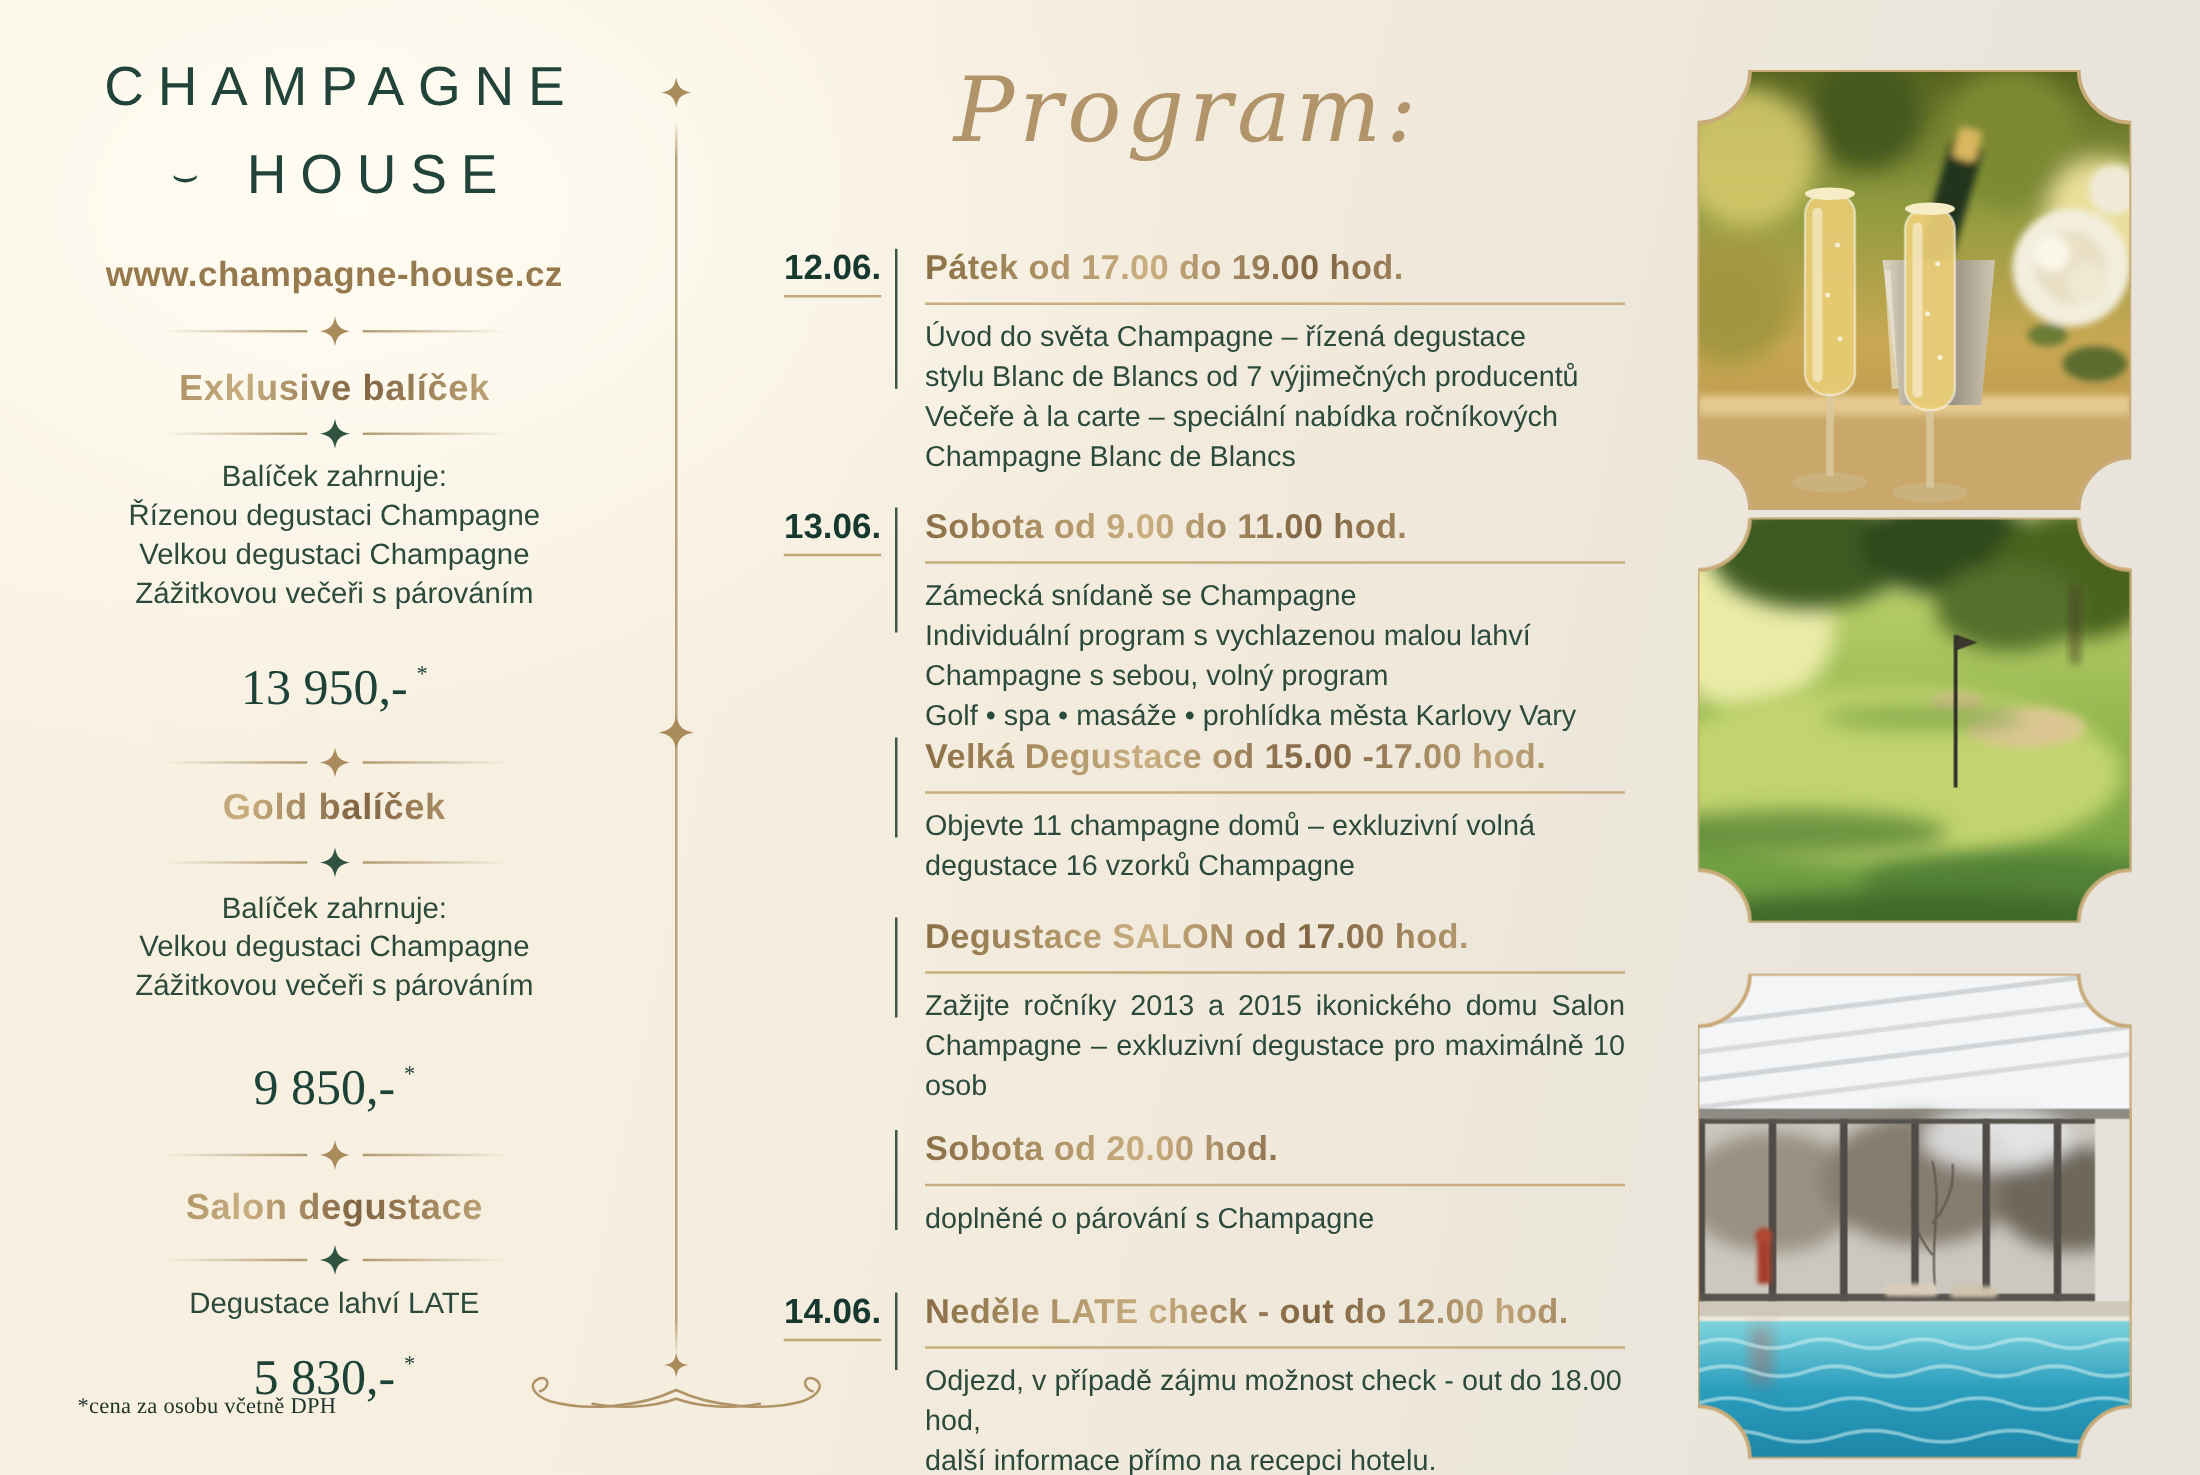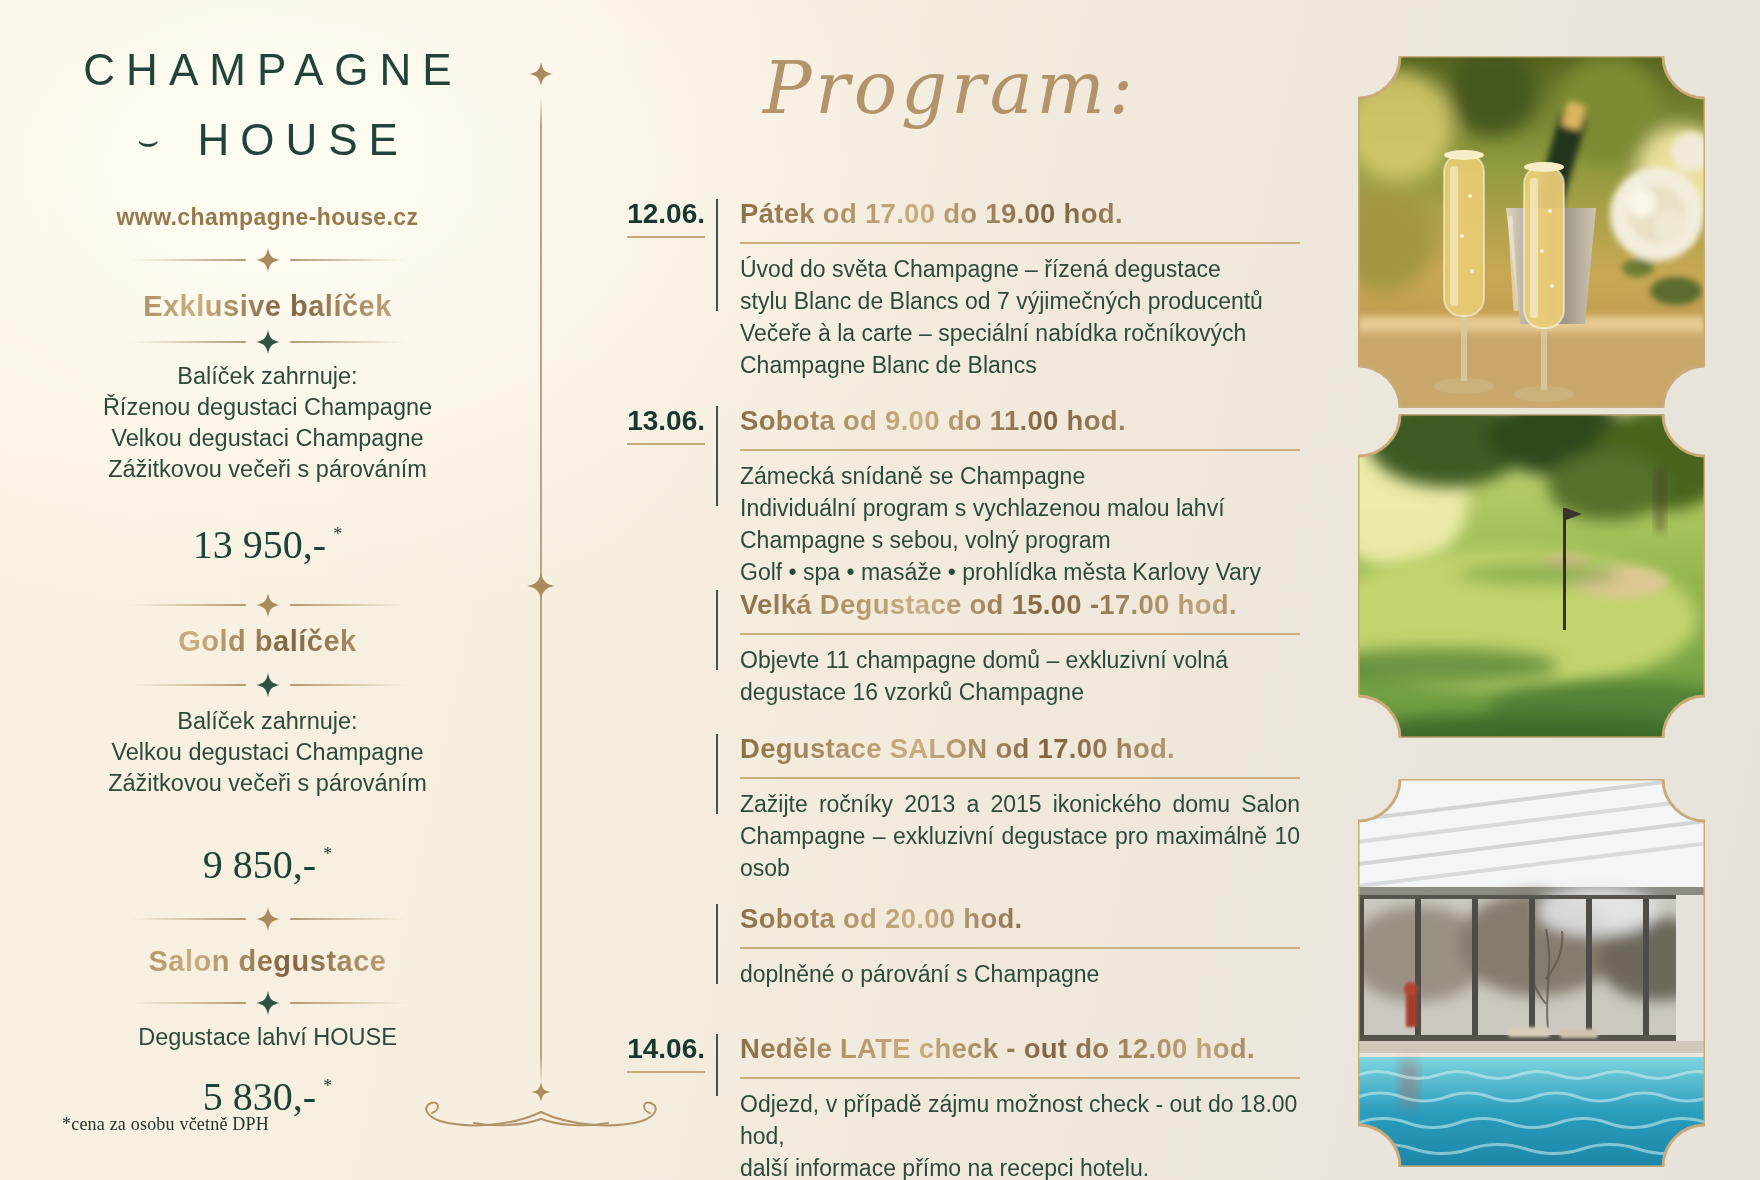--- a/index.html
+++ b/index.html
@@ -24,21 +24,21 @@
   .divider .ln.r{background:linear-gradient(to left,rgba(164,139,94,0),rgba(164,139,94,.85));}
   .star{width:24px;height:24px;flex:none;}
   .star.gold path{fill:#a98b5c;}
   .star.green path{fill:#2e5341;}
 
   
   .left-col{position:absolute;left:70px;top:46px;width:395px;text-align:center;}
   .logo{color:#21433a;font-weight:300;font-size:44px;line-height:48px;letter-spacing:11px;text-indent:11px;}
   .logo-line2{margin-top:22px;display:flex;align-items:center;justify-content:center;gap:16px;}
   .logo-tilde{font-size:34px;color:#21433a;line-height:48px;}
-  .website{margin-top:40px;font-size:23px;font-weight:bold;color:#97794e;letter-spacing:.4px;}
+  .website{margin-top:40px;font-size:28px;font-weight:bold;color:#97794e;letter-spacing:.4px;}
   .d1{margin-top:16px;} .d2{margin-top:2px;} .d3{margin-top:22px;} .d4{margin-top:10px;}
   .d5{margin-top:16px;} .d6{margin-top:8px;}
   .pkg-title{font-size:29px;line-height:42px;font-weight:bold;letter-spacing:.5px;}
   .t1{margin-top:12px;} .t2{margin-top:2px;} .t3{margin-top:8px;}
   .pkg-includes{margin-top:6px;font-size:23.5px;line-height:31px;color:#2c4a3c;}
   .pkg-includes.second{margin-top:8px;}
   .pkg-item{font-size:23.5px;line-height:31px;color:#2c4a3c;}
   .salon-item{margin-top:6px;}
   .price{font-size:40px;line-height:50px;color:#1d4237;font-family:Liberation Serif, serif;}
   .price sup{font-size:18px;color:#20413a;margin-left:7px;vertical-align:18px;}
@@ -159,21 +159,21 @@
   <div class="pkg-title gold-grad t3">Salon degustace</div>
 
   <div class="divider d6">
     <span class="ln l"></span>
     <svg class="star green" viewBox="0 0 24 24">
         <path d="M12 0 C13.5 8 16 10.5 24 12 C16 13.5 13.5 16 12 24 C10.5 16 8 13.5 0 12 C8 10.5 10.5 8 12 0 Z"></path>
       </svg>
     <span class="ln r"></span>
   </div>
 
-  <div class="pkg-item salon-item">Degustace lahví HOUSE</div>
+  <div class="pkg-item salon-item">Degustace lahví LATE</div>
 
   <div class="price p3">
     <span>5 830,-</span><sup>*</sup>
   </div>
 </div>
 
 <div class="footnote">*cena za osobu včetně DPH</div>
 
 <div class="center-line"></div>
 <svg class="sparkle-top" viewBox="0 0 24 24">

